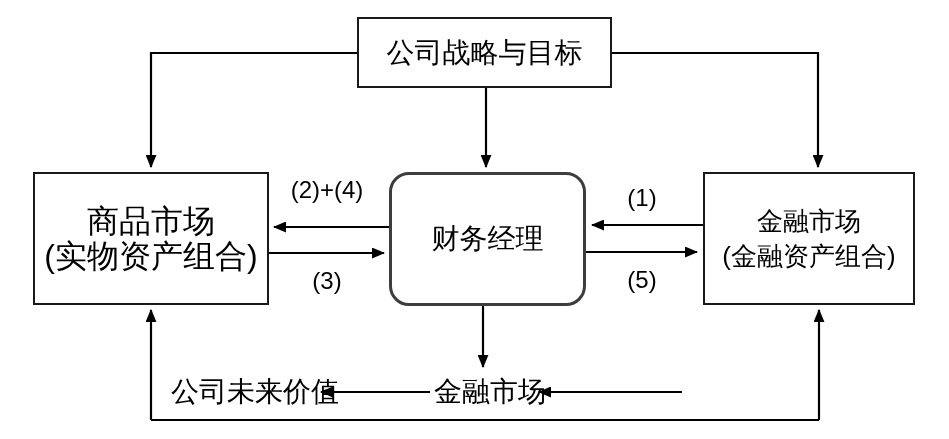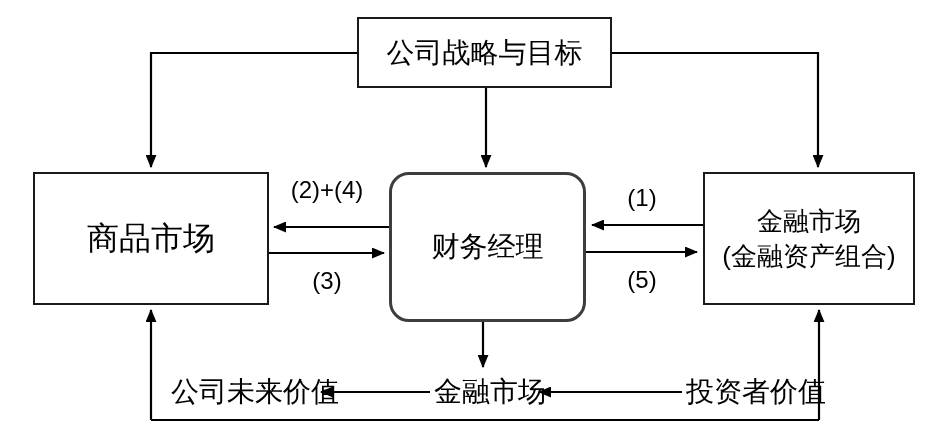--- a/index.html
+++ b/index.html
@@ -47,21 +47,21 @@
   }
   .node-strategy {
     left: 357px; top: 17px; width: 255px; height: 71px;
     font-size: 28px;
   }
   .node-commodity {
     left: 33px; top: 172px; width: 236px; height: 133px;
     font-size: 32px; line-height: 35px;
   }
   .node-cfo {
-    left: 389px; top: 172px; width: 197px; height: 150px;
+    left: 389px; top: 172px; width: 197px; height: 134px;
     font-size: 28px; line-height: 38px;
     border: 3px solid var(--cfo-border);
     border-radius: 20px;
   }
   .node-financial {
     left: 703px; top: 172px; width: 212px; height: 133px;
     font-size: 26px; line-height: 35px;
   }
   .edge-label {
     position: absolute;
@@ -109,33 +109,33 @@
     <path d="M151,420 V310" marker-end="url(#arrowhead)"></path>
     <path d="M819,420 V310" marker-end="url(#arrowhead)"></path>
   </svg>
 
   <div class="node node-strategy">
     <span class="t1">公司战略与目标</span>
   </div>
 
   <div class="node node-commodity">
     <span class="t1">商品市场</span>
+    <span class="t2">(实物资产组合)</span>
   </div>
 
   <div class="node node-cfo">
     <span class="t1">财务经理</span>
   </div>
 
   <div class="node node-financial">
     <span class="t1">金融市场</span>
     <span class="t2">(金融资产组合)</span>
   </div>
 
   <span class="edge-label lbl-24">(2)+(4)</span>
   <span class="edge-label lbl-3">(3)</span>
   <span class="edge-label lbl-1">(1)</span>
   <span class="edge-label lbl-5">(5)</span>
 
   <span class="flow-label lbl-future">公司未来价值</span>
   <span class="flow-label lbl-valuation">金融市场</span>
-  <span class="flow-label lbl-investor">投资者价值</span>
 
 </div>
 
 </body></html>

